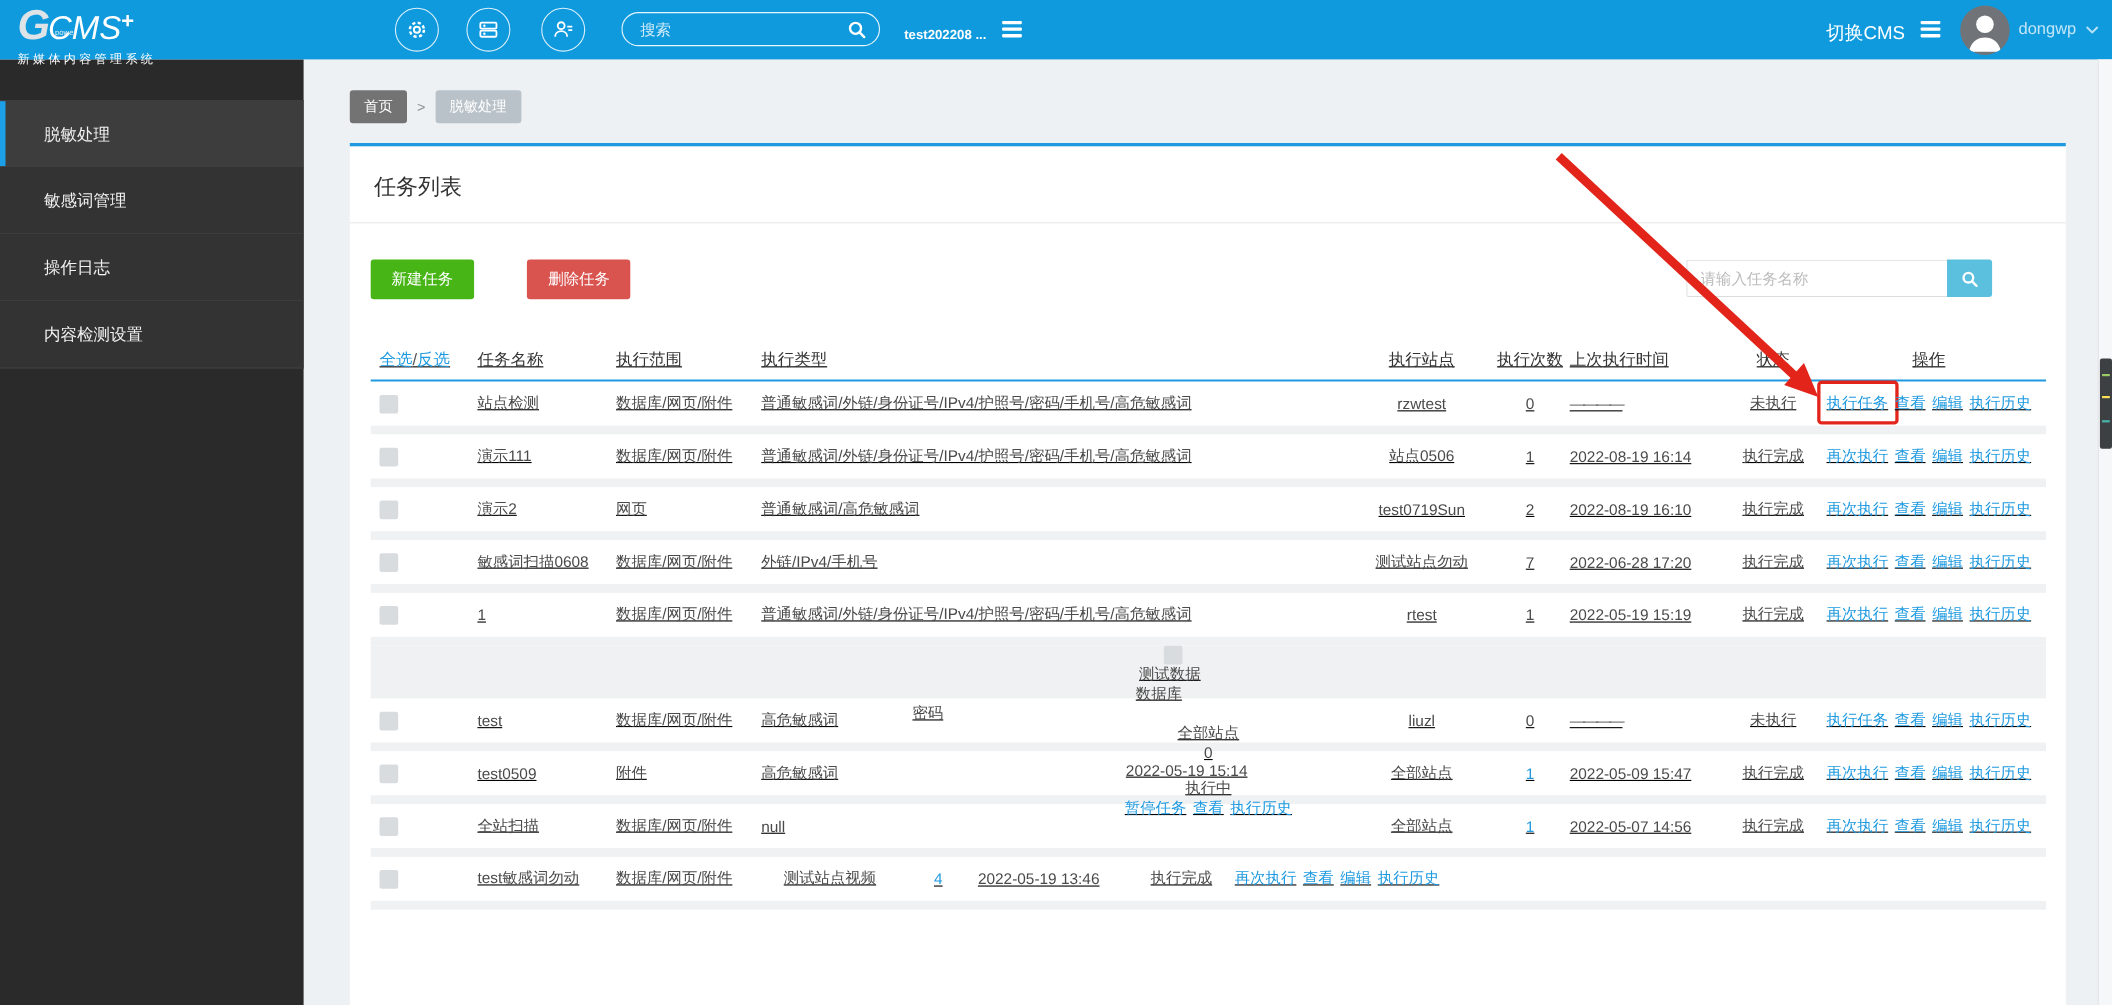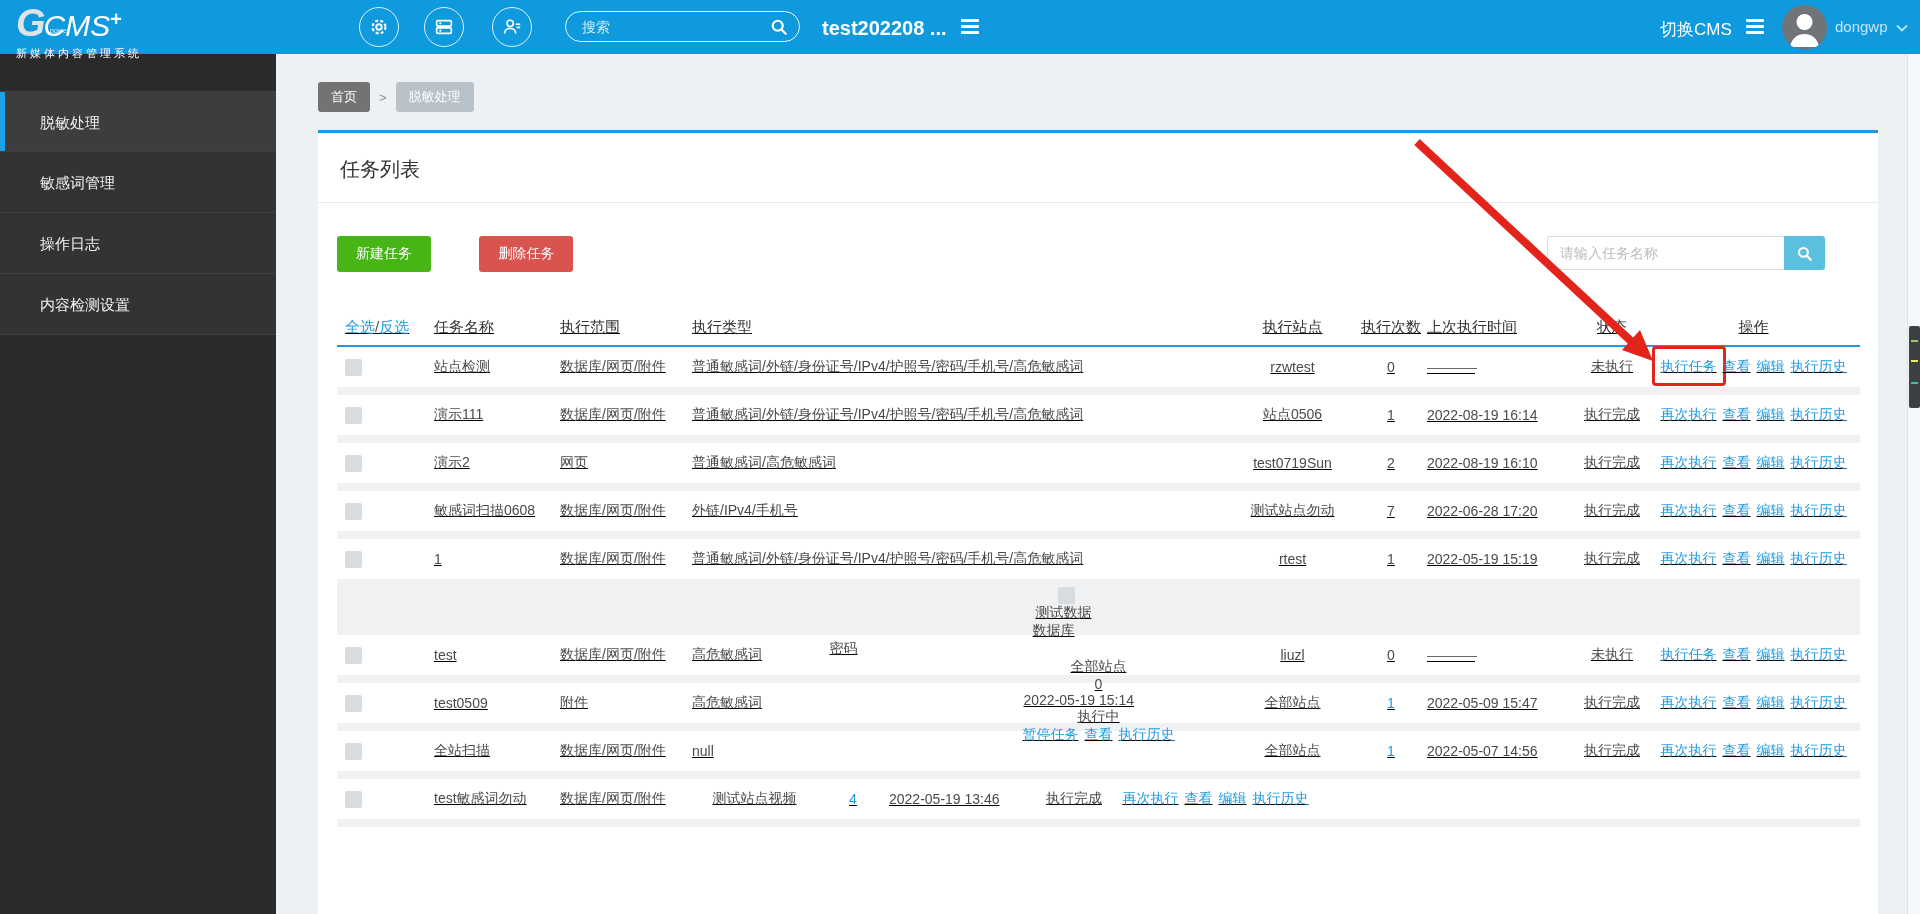--- a/index.html
+++ b/index.html
@@ -19,21 +19,21 @@
   .logo-g{font-size:38px;font-weight:bold;font-style:italic;color:#dde3e6;letter-spacing:-2px;}
   .logo-power{position:absolute;left:34px;top:12px;font-size:7px;color:#e8eef1;}
   .logo-cms{font-size:30px;font-style:italic;font-weight:normal;color:#fff;}
   .logo-plus{font-size:20px;font-weight:bold;vertical-align:10px;color:#fff;}
   .logo-sub{font-size:11px;letter-spacing:3px;color:#fff;margin-top:-2px;}
   .tb-circle{position:absolute;top:7px;width:40px;height:40px;border:1px solid rgba(255,255,255,.85);border-radius:50%;display:flex;align-items:center;justify-content:center;cursor:pointer;}
   .tb-pill{position:absolute;left:565px;top:11px;width:235px;height:31px;border:1px solid rgba(255,255,255,.9);border-radius:16px;display:flex;align-items:center;}
   .tb-pill input{flex:1;background:transparent;border:none;outline:none;color:#fff;font-size:14px;padding:0 6px 0 16px;}
   .tb-pill input::placeholder{color:rgba(255,255,255,.8);}
   .tb-pill .mag{margin-right:10px;}
-  .tb-site{position:absolute;left:822px;top:16px;color:#fff;font-size:20px;font-weight:bold;white-space:nowrap;}
+  .tb-site{position:absolute;left:822px;top:16px;color:#fff;font-size:12px;font-weight:bold;white-space:nowrap;}
   .burger{display:inline-block;vertical-align:-2px;margin-left:14px;}
   .burger i{display:block;width:18px;height:3px;background:#fff;margin:3px 0;border-radius:1px;}
   .tb-switch{position:absolute;left:1660px;top:16px;color:#fff;font-size:17px;white-space:nowrap;cursor:pointer;}
   .avatar{position:absolute;left:1782px;top:5px;width:45px;height:45px;border-radius:50%;background:#707478;overflow:hidden;display:flex;align-items:center;justify-content:center;}
   .tb-user{position:absolute;left:1835px;top:18px;color:rgba(255,255,255,.75);font-size:15px;white-space:nowrap;cursor:pointer;}
 
   
   .sidebar{position:absolute;left:0;top:54px;width:276px;height:860px;background:var(--sidebar-bg);z-index:20;}
   .side-item{position:relative;height:61px;line-height:61px;background:var(--sidebar-item);border-bottom:1px solid #404040;color:#f2f2f2;font-size:15px;padding-left:40px;cursor:pointer;}
   .side-item:first-child{border-top:1px solid #404040;}
@@ -48,21 +48,21 @@
   .crumb-home{background:#737373;}
   .crumb-sep{color:#8a9196;margin:0 9px;font-size:13px;}
   .crumb-current{background:#b9c2c9;}
 
   .panel{position:absolute;left:42px;top:76px;width:1560px;height:784px;background:#fff;border-top:3px solid var(--accent);}
   .panel-title{padding:23px 22px 19px;font-size:20px;color:#333;border-bottom:1px solid #e9e9e9;}
   .toolbar{position:relative;margin:33px 19px 0;height:34px;}
   .btn{display:inline-block;border:none;color:#fff;font-size:14px;padding:9px 19px;border-radius:3px;cursor:pointer;}
   .btn-green{background:var(--green);}
   .btn-red{background:var(--red);margin-left:44px;}
-  .search-group{position:absolute;right:34px;top:0;display:flex;padding-left:12px;}
+  .search-group{position:absolute;right:48px;top:0;display:flex;padding-left:12px;}
   .search-group input{width:237px;height:34px;border:1px solid #dcdcdc;border-right:none;padding:0 12px;font-size:14px;color:#333;outline:none;border-radius:2px 0 0 2px;}
   .search-group input::placeholder{color:#bcbcbc;}
   .search-group .sbtn{width:41px;height:34px;background:var(--search-btn);border:none;border-radius:0 3px 3px 0;display:flex;align-items:center;justify-content:center;cursor:pointer;}
 
   .table{margin:0 18px 0 19px;text-decoration:underline;}
   .t-head{display:flex;align-items:center;height:37px;margin-top:40px;border-bottom:2px solid var(--accent);font-size:15px;color:#333;font-weight:500;}
   .t-row{display:flex;align-items:center;height:48px;border-bottom:8px solid var(--row-gap);font-size:14px;color:#4a4a4a;background:#fff;}
   .t-row.highlight{background:var(--row-gap);flex-direction:column;}
   .c-sel{width:97px;padding-left:8px;}
   .c-name{width:126px;}

